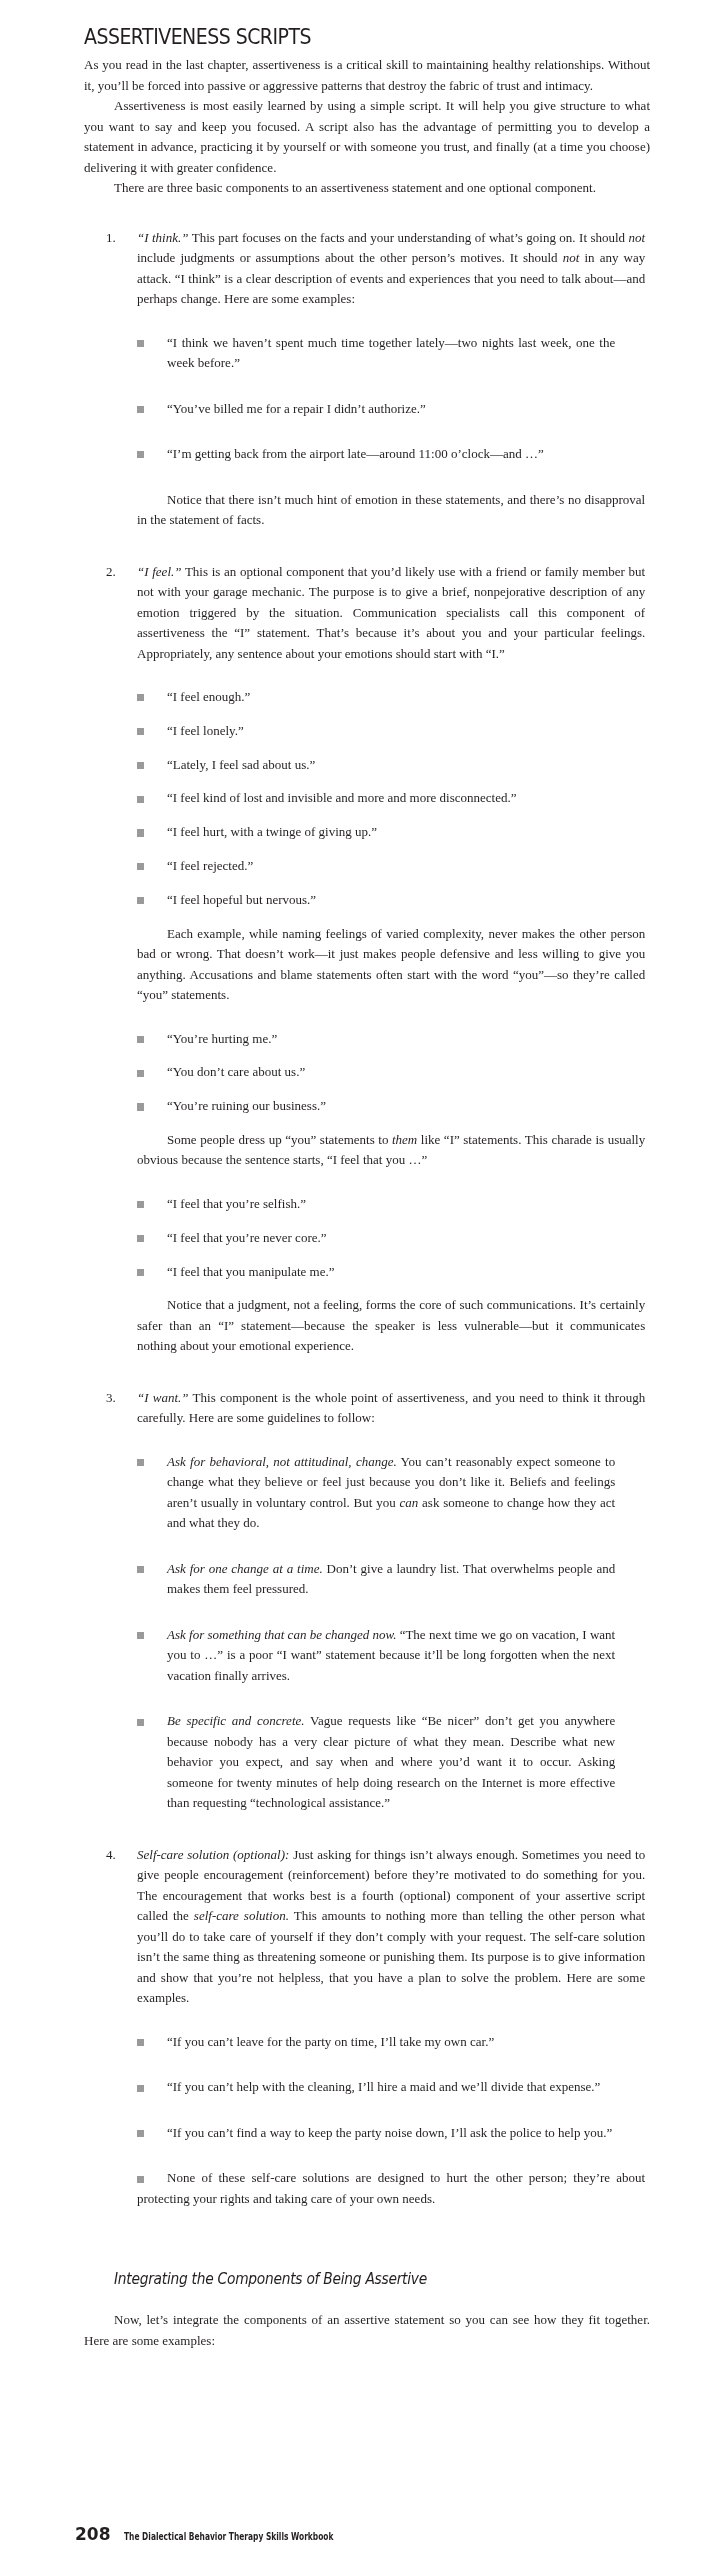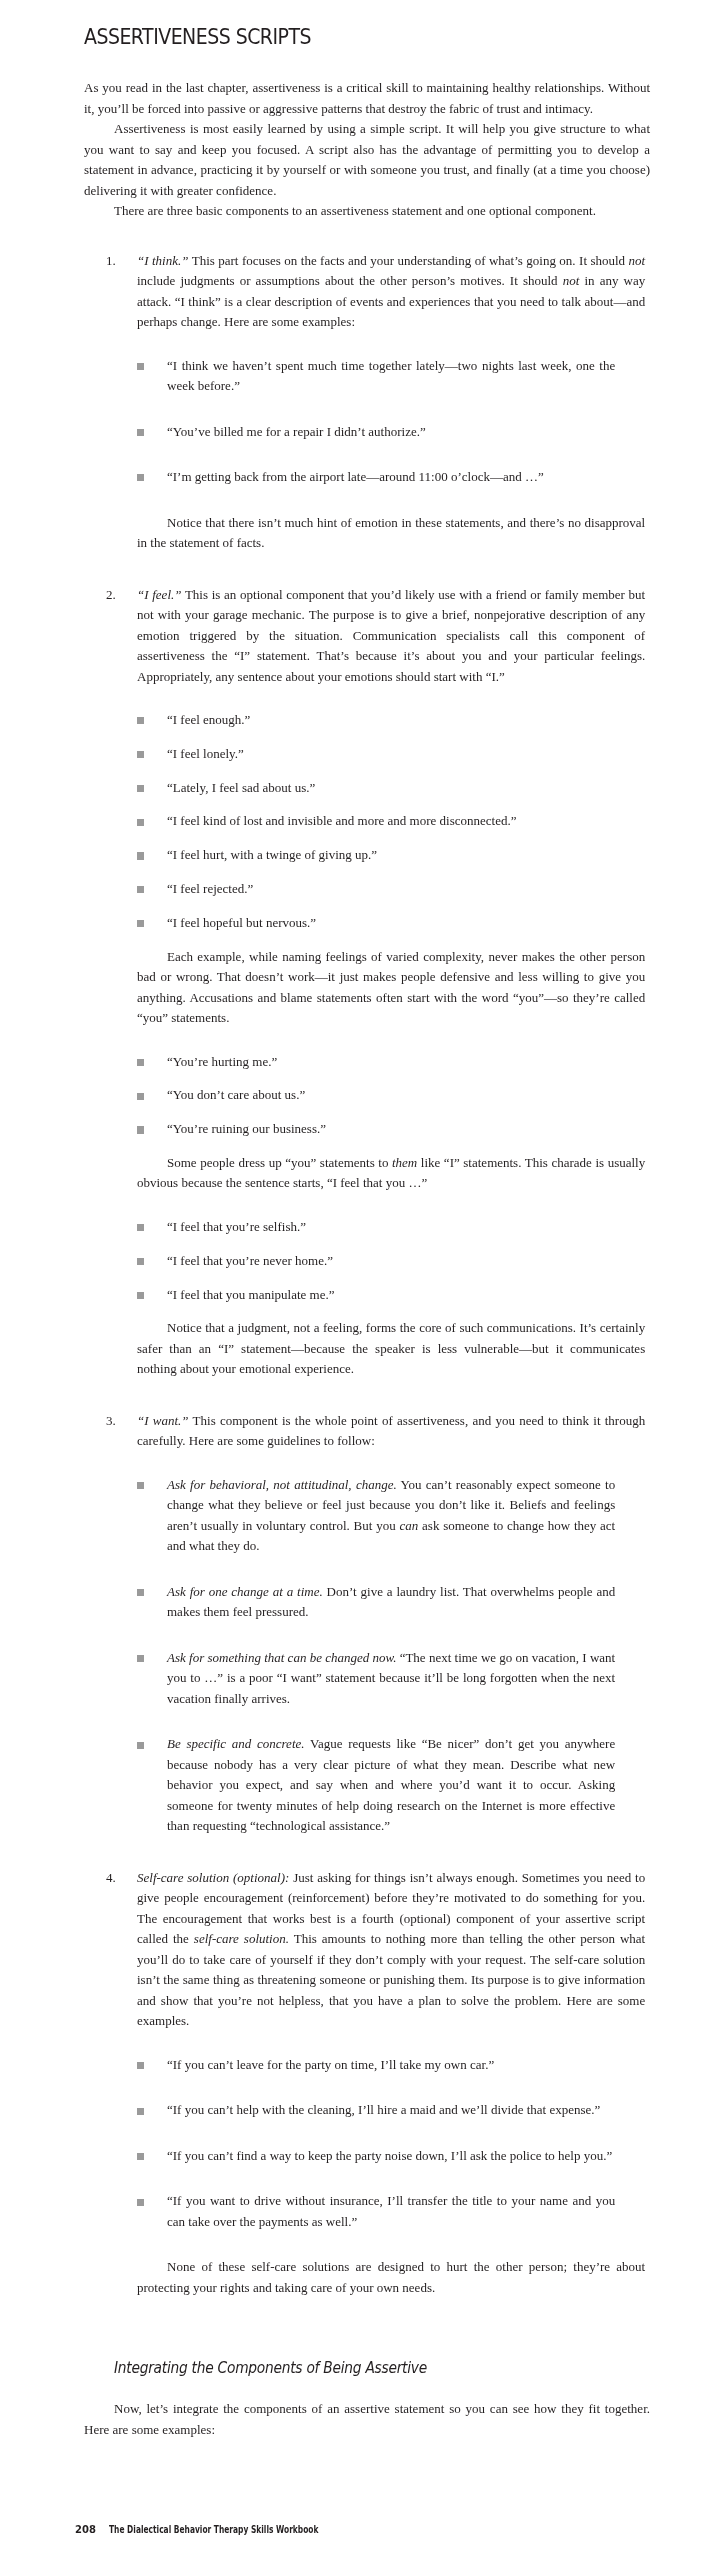--- a/index.html
+++ b/index.html
@@ -4,34 +4,34 @@
 <style>
   html, body { margin: 0; padding: 0; background: #ffffff; }
   body { width: 723px; height: 2576px; position: relative; color: #231f20;
          font-family: "Liberation Serif", "DejaVu Serif", serif; }
   .page { position: absolute; left: 84px; top: 0; width: 566px; }
   .title { font-family: "DejaVu Sans", "Liberation Sans", sans-serif; font-weight: normal;
            font-size: 22px; letter-spacing: -0.6px; margin: 0; padding-top: 24px; height: 31px;
            transform: scaleX(0.86); transform-origin: left; }
   p { margin: 0; font-size: 13px; line-height: 20.5px; text-align: justify; }
   .indent { text-indent: 30px; }
-  .intro { margin-top: 23px; }
+  .intro { }
   ol.components { list-style: none; margin: 29px 0 0 0; padding: 0; }
   ol.components > li { position: relative; padding-left: 53px; padding-right: 4.8px; margin-bottom: 31px; }
   .num { position: absolute; left: 22px; top: 0; font-size: 13px; line-height: 20.5px; }
   ul.bullets { list-style: none; margin: 23px 0 13.3px 0; padding: 0; }
   ul.bullets > li { position: relative; padding-left: 30px; padding-right: 30px; margin-bottom: 25px;
                     font-size: 13px; line-height: 20.5px; text-align: justify; }
   ul.bullets.tight > li { margin-bottom: 13.3px; }
   .sq { position: absolute; left: 0; top: 7.2px; width: 7.2px; height: 7.2px; background: #9a9a9a; }
   .subhead { font-family: "DejaVu Sans", "Liberation Sans", sans-serif; font-style: italic;
              font-weight: normal; font-size: 15.7px; margin: 60px 0 22px 30px; letter-spacing: -0.3px;
              transform: scaleX(0.88); transform-origin: left; }
   .footer { position: absolute; left: 75px; top: 2524px; display: flex; align-items: baseline; }
-  .pgnum { font-family: "DejaVu Sans", "Liberation Sans", sans-serif; font-size: 10px; font-weight: bold; }
+  .pgnum { font-family: "DejaVu Sans", "Liberation Sans", sans-serif; font-size: 17px; font-weight: bold; }
   .booktitle { font-family: "DejaVu Sans", "Liberation Sans", sans-serif; font-size: 9.6px; font-weight: bold;
                margin-left: 13.3px; transform: scaleX(0.78); transform-origin: left; }
   i { font-style: italic; }
 </style>
 </head>
 <body>
 
 <div class="page">
   <h1 class="title">ASSERTIVENESS SCRIPTS</h1>
 
@@ -66,21 +66,21 @@
       </ul>
       <p class="indent">Each example, while naming feelings of varied complexity, never makes the other person bad or wrong. That doesn’t work—it just makes people defensive and less willing to give you anything. Accusations and blame statements often start with the word “you”—so they’re called “you” statements.</p>
       <ul class="bullets tight">
         <li><span class="sq"></span><span>“You’re hurting me.”</span></li>
         <li><span class="sq"></span><span>“You don’t care about us.”</span></li>
         <li><span class="sq"></span><span>“You’re ruining our business.”</span></li>
       </ul>
       <p class="indent"><span>Some people dress up “you” statements to </span><i>them</i><span> like “I” statements. This charade is usually obvious because the sentence starts, “I feel that you …”</span></p>
       <ul class="bullets tight">
         <li><span class="sq"></span><span>“I feel that you’re selfish.”</span></li>
-        <li><span class="sq"></span><span>“I feel that you’re never home.”</span></li>
+        <li><span class="sq"></span><span>“I feel that you’re never core.”</span></li>
         <li><span class="sq"></span><span>“I feel that you manipulate me.”</span></li>
       </ul>
       <p class="indent">Notice that a judgment, not a feeling, forms the core of such communications. It’s certainly safer than an “I” statement—because the speaker is less vulnerable—but it communicates nothing about your emotional experience.</p>
     </li>
 
     <li>
       <span class="num">3.</span>
       <p><i>“I want.”</i><span> This component is the whole point of assertiveness, and you need to think it through carefully. Here are some guidelines to follow:</span></p>
       <ul class="bullets">
         <li><span class="sq"></span><i>Ask for behavioral, not attitudinal, change.</i><span> You can’t reasonably expect someone to change what they believe or feel just because you don’t like it. Beliefs and feelings aren’t usually in voluntary control. But you </span><i>can</i><span> ask someone to change how they act and what they do.</span></li>
@@ -90,21 +90,21 @@
       </ul>
     </li>
 
     <li>
       <span class="num">4.</span>
       <p><i>Self-care solution (optional):</i><span> Just asking for things isn’t always enough. Sometimes you need to give people encouragement (reinforcement) before they’re motivated to do something for you. The encouragement that works best is a fourth (optional) component of your assertive script called the </span><i>self-care solution.</i><span> This amounts to nothing more than telling the other person what you’ll do to take care of yourself if they don’t comply with your request. The self-care solution isn’t the same thing as threatening someone or punishing them. Its purpose is to give information and show that you’re not helpless, that you have a plan to solve the problem. Here are some examples.</span></p>
       <ul class="bullets" style="">
         <li><span class="sq"></span><span>“If you can’t leave for the party on time, I’ll take my own car.”</span></li>
         <li><span class="sq"></span><span>“If you can’t help with the cleaning, I’ll hire a maid and we’ll divide that expense.”</span></li>
         <li><span class="sq"></span><span>“If you can’t find a way to keep the party noise down, I’ll ask the police to help you.”</span></li>
-        <li><span class="sq"></span><span>“If you want to drive without insurance, I’ll transfer the title to your name and you can take over the payments as well.”</span></li>
+        <li><span class="sq"></span></li>
       </ul>
       <p class="indent">None of these self-care solutions are designed to hurt the other person; they’re about protecting your rights and taking care of your own needs.</p>
     </li>
   </ol>
 
   <h2 class="subhead">Integrating the Components of Being Assertive</h2>
   <p class="indent">Now, let’s integrate the components of an assertive statement so you can see how they fit together. Here are some examples:</p>
 
 </div>
 

